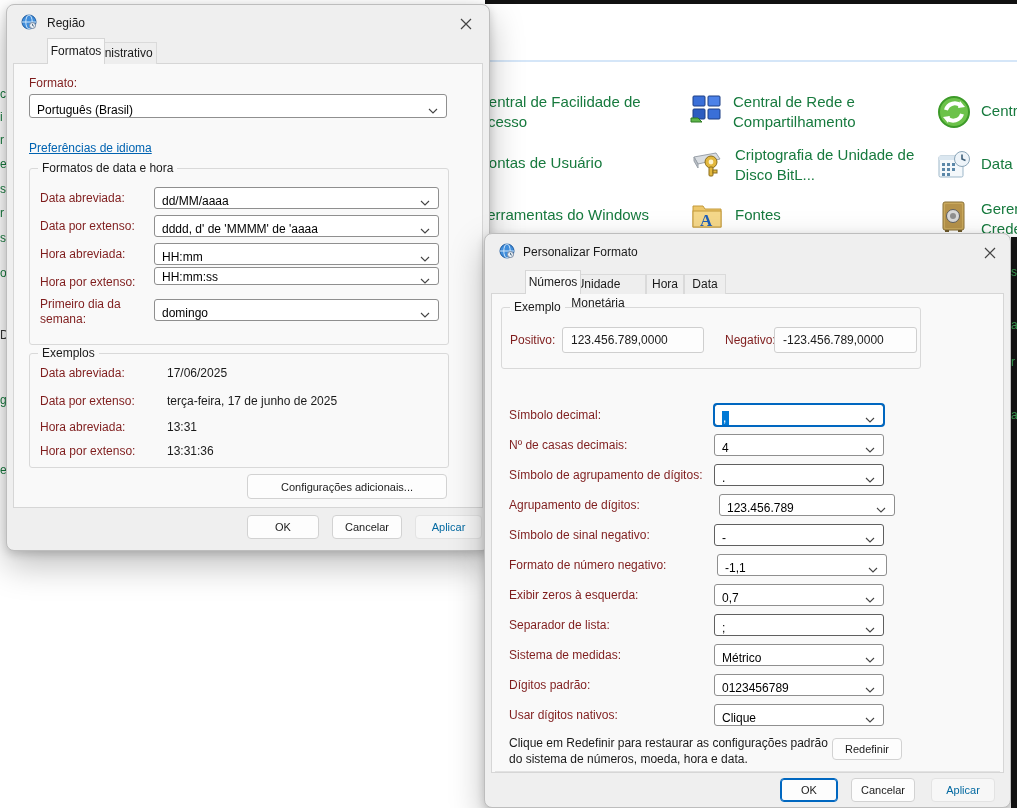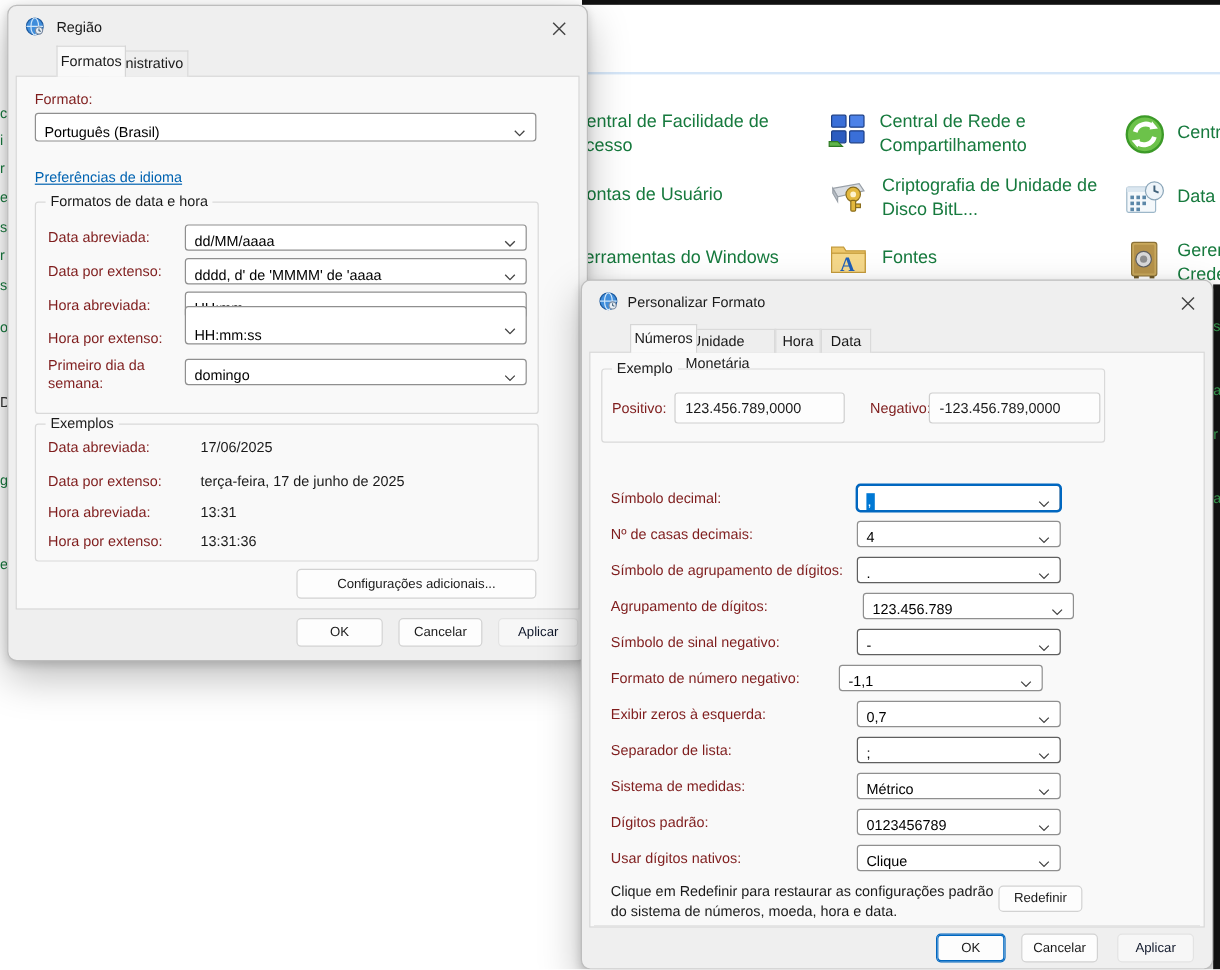--- a/index.html
+++ b/index.html
@@ -37,21 +37,21 @@
   .combo.editable{border-color:#5f5f5f;}
   .combo.focused{outline:2px solid #0067c0;outline-offset:-1px;}
   .combo .cval{white-space:nowrap;}
   .combo .sel{background:#0078d4;color:#fff;min-width:5px;padding:0 1px;}
   .chev{position:absolute;right:8px;top:50%;margin-top:-3px;}
   .readonly-box{position:absolute;background:#fdfdfd;border:1px solid #cfcfcf;border-radius:3px;font-size:12px;
                 display:flex;align-items:center;padding-left:8px;box-sizing:border-box;color:#1a1a1a;}
   .btn{position:absolute;background:#fdfdfd;border:1px solid #d2d2d2;border-radius:4px;font-size:11px;color:#1b1b1b;
        display:flex;align-items:center;justify-content:center;box-sizing:border-box;}
   .btn.default{border:1px solid #0067c0;box-shadow:inset 0 0 0 1px #0067c0;}
-  .btn.disabled{color:#0f172a;background:#f7f7f7;border-color:#e3e3e3;}
+  .btn.disabled{color:#0369a1;background:#f7f7f7;border-color:#e3e3e3;}
   .link{position:absolute;font-size:12px;color:#0063b1;text-decoration:underline;white-space:nowrap;}
   .sep{position:absolute;height:1px;background:#e2e2e2;}
   .reset-text{position:absolute;font-size:12px;color:#1a1a1a;line-height:16px;}
 </style>
 </head>
 <body>
 
 <div id="screen">
 
   <div class="top-strip"></div>
@@ -240,21 +240,21 @@
             </svg></span>
       </div>
       <span class="lbl" style="left:10px;top:78px">Hora abreviada:</span>
       <div class="combo" style="left:124px;top:74px;width:285px;height:22px">
         <span class="cval">HH:mm</span>
         <span class="chev"><svg width="10" height="6" viewBox="0 0 10 6">
               <path d="M1 1 L5 5 L9 1" fill="none" stroke="#444" stroke-width="1.1"></path>
             </svg></span>
       </div>
       <span class="lbl" style="left:10px;top:106px">Hora por extenso:</span>
-      <div class="combo" style="left:124px;top:86px;width:285px;height:32px">
+      <div class="combo" style="left:124px;top:98px;width:285px;height:18px">
         <span class="cval">HH:mm:ss</span>
         <span class="chev"><svg width="10" height="6" viewBox="0 0 10 6">
               <path d="M1 1 L5 5 L9 1" fill="none" stroke="#444" stroke-width="1.1"></path>
             </svg></span>
       </div>
       <span class="lbl wrap" style="left:10px;top:128px;width:105px">Primeiro dia da semana:</span>
       <div class="combo" style="left:124px;top:130px;width:285px;height:22px">
         <span class="cval">domingo</span>
         <span class="chev"><svg width="10" height="6" viewBox="0 0 10 6">
               <path d="M1 1 L5 5 L9 1" fill="none" stroke="#444" stroke-width="1.1"></path>
@@ -350,21 +350,21 @@
 
     <span class="lbl" style="left:24px;top:294px">Símbolo de sinal negativo:</span>
     <div class="combo editable" style="left:229px;top:290px;width:170px;height:22px">
       <span class="cval">-</span>
       <span class="chev"><svg width="10" height="6" viewBox="0 0 10 6">
             <path d="M1 1 L5 5 L9 1" fill="none" stroke="#444" stroke-width="1.1"></path>
           </svg></span>
     </div>
 
     <span class="lbl" style="left:24px;top:324px">Formato de número negativo:</span>
-    <div class="combo" style="left:214px;top:320px;width:170px;height:22px">
+    <div class="combo" style="left:232px;top:320px;width:170px;height:22px">
       <span class="cval">-1,1</span>
       <span class="chev"><svg width="10" height="6" viewBox="0 0 10 6">
             <path d="M1 1 L5 5 L9 1" fill="none" stroke="#444" stroke-width="1.1"></path>
           </svg></span>
     </div>
 
     <span class="lbl" style="left:24px;top:354px">Exibir zeros à esquerda:</span>
     <div class="combo" style="left:229px;top:350px;width:170px;height:22px">
       <span class="cval">0,7</span>
       <span class="chev"><svg width="10" height="6" viewBox="0 0 10 6">

